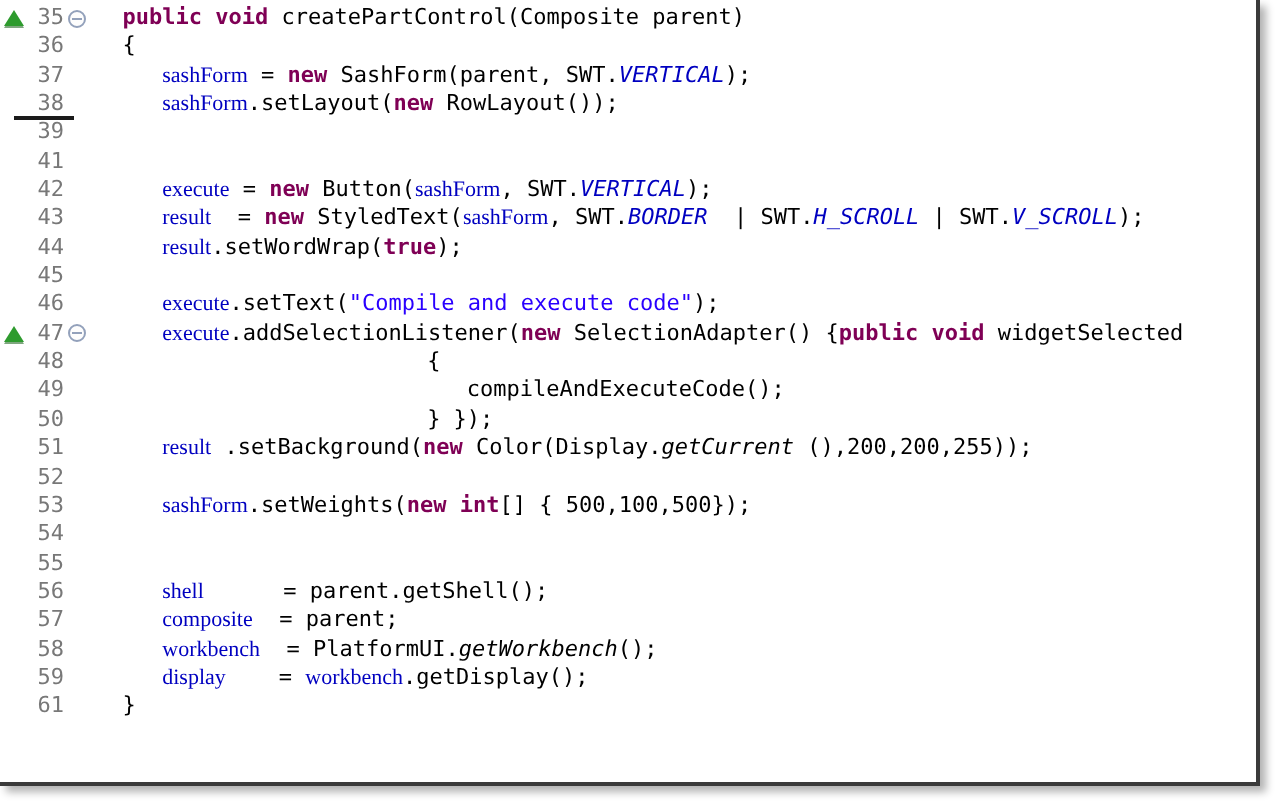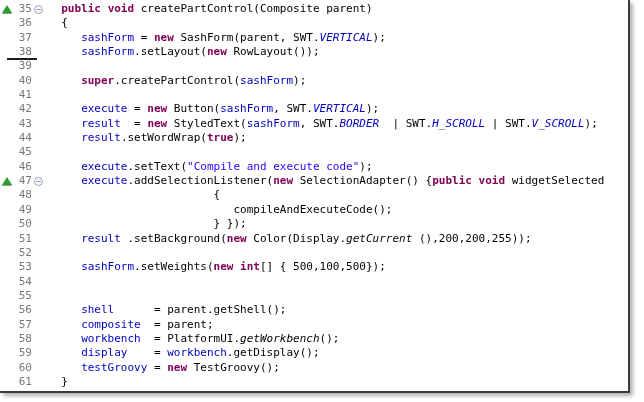--- a/index.html
+++ b/index.html
@@ -83,55 +83,53 @@
     width: 30px; height: 2px;
     background: #1b1b1b;
   }
   .code-cell {
     flex: 1 1 auto;
     white-space: pre;
     color: var(--plain, #000000);
     height: 100%;
   }
   .tok-keyword { color: var(--keyword, #7F0055); font-weight: bold; }
-  .tok-field { color: var(--field, #0000C0); }
+  .tok-field { color: var(--field, #0000C0); font-family: Liberation Serif, serif; }
   .tok-static-field { color: var(--static-field, #0000C0); font-style: italic; }
   .tok-static-method { color: var(--static-method, #000000); font-style: italic; margin-top: 48px; }
   .tok-string { color: var(--string, #2A00FF); }
   .tok-comment { color: var(--comment, #3F7F5F); }
   .tok-plain { color: var(--plain, #000000); }
 </style>
 </head>
 <body>
 
 <div class="screenshot">
   <div class="editor">
     <div>
         <div class="row"><div class="gutter-cell"><span class="marker-slot"><span class="tri"></span></span><span class="gutter-num">35</span><span class="fold-slot"><span class="fold-icon"></span></span></div><span class="code-cell"><span class="tok-plain">  </span><span class="tok-keyword">public</span><span class="tok-plain"> </span><span class="tok-keyword">void</span><span class="tok-plain"> createPartControl(Composite parent)</span></span></div>
         <div class="row"><div class="gutter-cell"><span class="marker-slot"></span><span class="gutter-num">36</span><span class="fold-slot"></span></div><span class="code-cell"><span class="tok-plain">  {</span></span></div>
         <div class="row"><div class="gutter-cell"><span class="marker-slot"></span><span class="gutter-num">37</span><span class="fold-slot"></span></div><span class="code-cell"><span class="tok-plain">     </span><span class="tok-field">sashForm</span><span class="tok-plain"> = </span><span class="tok-keyword">new</span><span class="tok-plain"> SashForm(parent, SWT.</span><span class="tok-static-field">VERTICAL</span><span class="tok-plain">);</span></span></div>
         <div class="row"><div class="gutter-cell"><span class="marker-slot"></span><span class="gutter-num">38</span><span class="fold-slot"></span><span class="num-underline"></span></div><span class="code-cell"><span class="tok-plain">     </span><span class="tok-field">sashForm</span><span class="tok-plain">.setLayout(</span><span class="tok-keyword">new</span><span class="tok-plain"> RowLayout());</span></span></div>
         <div class="row"><div class="gutter-cell"><span class="marker-slot"></span><span class="gutter-num">39</span><span class="fold-slot"></span></div><span class="code-cell"></span></div>
-        <div class="row"><div class="gutter-cell"><span class="marker-slot"></span><span class="gutter-num">40</span><span class="fold-slot"></span></div><span class="code-cell"><span class="tok-plain">     </span><span class="tok-keyword">super</span><span class="tok-plain">.createPartControl(</span><span class="tok-field">sashForm</span><span class="tok-plain">);</span></span></div>
         <div class="row"><div class="gutter-cell"><span class="marker-slot"></span><span class="gutter-num">41</span><span class="fold-slot"></span></div><span class="code-cell"></span></div>
         <div class="row"><div class="gutter-cell"><span class="marker-slot"></span><span class="gutter-num">42</span><span class="fold-slot"></span></div><span class="code-cell"><span class="tok-plain">     </span><span class="tok-field">execute</span><span class="tok-plain"> = </span><span class="tok-keyword">new</span><span class="tok-plain"> Button(</span><span class="tok-field">sashForm</span><span class="tok-plain">, SWT.</span><span class="tok-static-field">VERTICAL</span><span class="tok-plain">);</span></span></div>
         <div class="row"><div class="gutter-cell"><span class="marker-slot"></span><span class="gutter-num">43</span><span class="fold-slot"></span></div><span class="code-cell"><span class="tok-plain">     </span><span class="tok-field">result</span><span class="tok-plain">  = </span><span class="tok-keyword">new</span><span class="tok-plain"> StyledText(</span><span class="tok-field">sashForm</span><span class="tok-plain">, SWT.</span><span class="tok-static-field">BORDER</span><span class="tok-plain">  | SWT.</span><span class="tok-static-field">H_SCROLL</span><span class="tok-plain"> | SWT.</span><span class="tok-static-field">V_SCROLL</span><span class="tok-plain">);</span></span></div>
         <div class="row"><div class="gutter-cell"><span class="marker-slot"></span><span class="gutter-num">44</span><span class="fold-slot"></span></div><span class="code-cell"><span class="tok-plain">     </span><span class="tok-field">result</span><span class="tok-plain">.setWordWrap(</span><span class="tok-keyword">true</span><span class="tok-plain">);</span></span></div>
         <div class="row"><div class="gutter-cell"><span class="marker-slot"></span><span class="gutter-num">45</span><span class="fold-slot"></span></div><span class="code-cell"></span></div>
         <div class="row"><div class="gutter-cell"><span class="marker-slot"></span><span class="gutter-num">46</span><span class="fold-slot"></span></div><span class="code-cell"><span class="tok-plain">     </span><span class="tok-field">execute</span><span class="tok-plain">.setText(</span><span class="tok-string">"Compile and execute code"</span><span class="tok-plain">);</span></span></div>
         <div class="row"><div class="gutter-cell"><span class="marker-slot"><span class="tri"></span></span><span class="gutter-num">47</span><span class="fold-slot"><span class="fold-icon"></span></span></div><span class="code-cell"><span class="tok-plain">     </span><span class="tok-field">execute</span><span class="tok-plain">.addSelectionListener(</span><span class="tok-keyword">new</span><span class="tok-plain"> SelectionAdapter() {</span><span class="tok-keyword">public</span><span class="tok-plain"> </span><span class="tok-keyword">void</span><span class="tok-plain"> widgetSelected</span></span></div>
         <div class="row"><div class="gutter-cell"><span class="marker-slot"></span><span class="gutter-num">48</span><span class="fold-slot"></span></div><span class="code-cell"><span class="tok-plain">                         {</span></span></div>
         <div class="row"><div class="gutter-cell"><span class="marker-slot"></span><span class="gutter-num">49</span><span class="fold-slot"></span></div><span class="code-cell"><span class="tok-plain">                            compileAndExecuteCode();</span></span></div>
         <div class="row"><div class="gutter-cell"><span class="marker-slot"></span><span class="gutter-num">50</span><span class="fold-slot"></span></div><span class="code-cell"><span class="tok-plain">                         } });</span></span></div>
         <div class="row"><div class="gutter-cell"><span class="marker-slot"></span><span class="gutter-num">51</span><span class="fold-slot"></span></div><span class="code-cell"><span class="tok-plain">     </span><span class="tok-field">result</span><span class="tok-plain"> .setBackground(</span><span class="tok-keyword">new</span><span class="tok-plain"> Color(Display.</span><span class="tok-static-method">getCurrent</span><span class="tok-plain"> (),200,200,255));</span></span></div>
         <div class="row"><div class="gutter-cell"><span class="marker-slot"></span><span class="gutter-num">52</span><span class="fold-slot"></span></div><span class="code-cell"></span></div>
         <div class="row"><div class="gutter-cell"><span class="marker-slot"></span><span class="gutter-num">53</span><span class="fold-slot"></span></div><span class="code-cell"><span class="tok-plain">     </span><span class="tok-field">sashForm</span><span class="tok-plain">.setWeights(</span><span class="tok-keyword">new</span><span class="tok-plain"> </span><span class="tok-keyword">int</span><span class="tok-plain">[] { 500,100,500});</span></span></div>
         <div class="row"><div class="gutter-cell"><span class="marker-slot"></span><span class="gutter-num">54</span><span class="fold-slot"></span></div><span class="code-cell"></span></div>
         <div class="row"><div class="gutter-cell"><span class="marker-slot"></span><span class="gutter-num">55</span><span class="fold-slot"></span></div><span class="code-cell"><span class="tok-plain">     </span></span></div>
         <div class="row"><div class="gutter-cell"><span class="marker-slot"></span><span class="gutter-num">56</span><span class="fold-slot"></span></div><span class="code-cell"><span class="tok-plain">     </span><span class="tok-field">shell</span><span class="tok-plain">      = parent.getShell();</span></span></div>
         <div class="row"><div class="gutter-cell"><span class="marker-slot"></span><span class="gutter-num">57</span><span class="fold-slot"></span></div><span class="code-cell"><span class="tok-plain">     </span><span class="tok-field">composite</span><span class="tok-plain">  = parent;</span></span></div>
         <div class="row"><div class="gutter-cell"><span class="marker-slot"></span><span class="gutter-num">58</span><span class="fold-slot"></span></div><span class="code-cell"><span class="tok-plain">     </span><span class="tok-field">workbench</span><span class="tok-plain">  = PlatformUI.</span><span class="tok-static-method">getWorkbench</span><span class="tok-plain">();</span></span></div>
         <div class="row"><div class="gutter-cell"><span class="marker-slot"></span><span class="gutter-num">59</span><span class="fold-slot"></span></div><span class="code-cell"><span class="tok-plain">     </span><span class="tok-field">display</span><span class="tok-plain">    = </span><span class="tok-field">workbench</span><span class="tok-plain">.getDisplay();</span></span></div>
-        <div class="row"><div class="gutter-cell"><span class="marker-slot"></span><span class="gutter-num">60</span><span class="fold-slot"></span></div><span class="code-cell"><span class="tok-plain">     </span><span class="tok-field">testGroovy</span><span class="tok-plain"> = </span><span class="tok-keyword">new</span><span class="tok-plain"> TestGroovy();</span></span></div>
         <div class="row"><div class="gutter-cell"><span class="marker-slot"></span><span class="gutter-num">61</span><span class="fold-slot"></span></div><span class="code-cell"><span class="tok-plain">  }</span></span></div>
       </div>
   </div>
 </div>
 
 </body></html>

